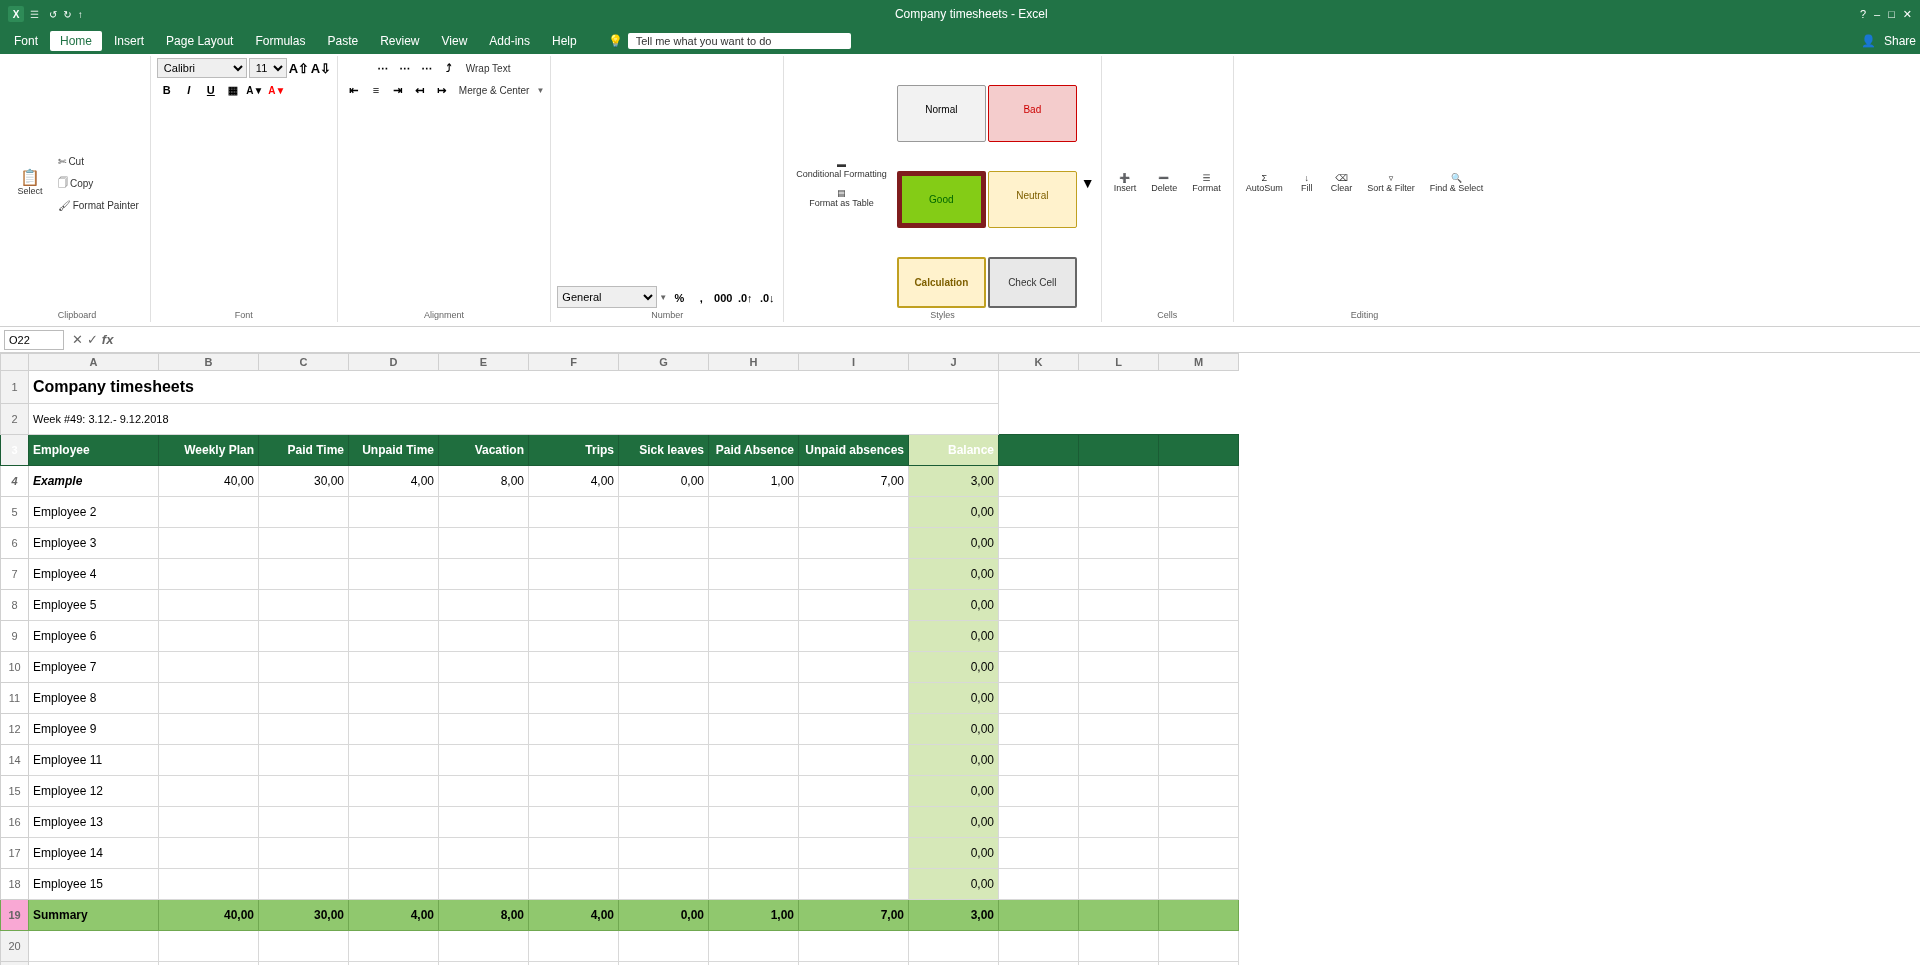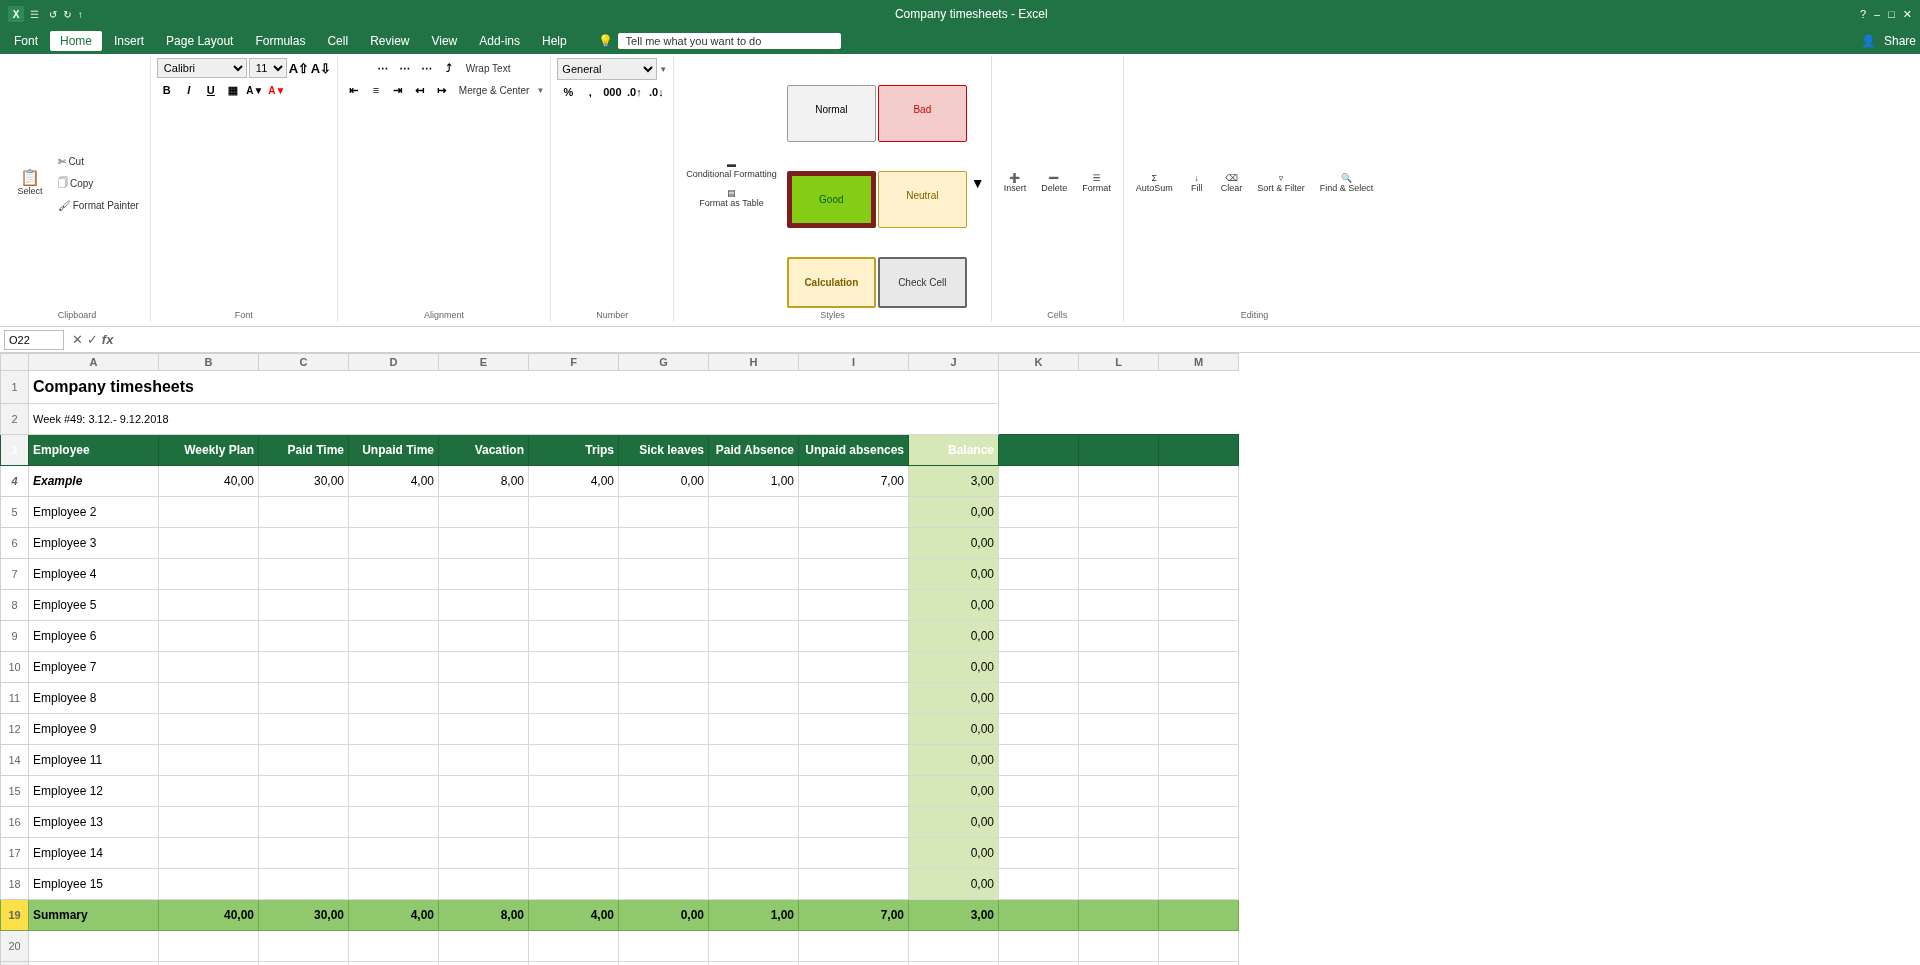--- a/index.html
+++ b/index.html
@@ -322,21 +322,21 @@
     <span>✕</span>
   </div>
 </div>
 
 <div class="menu-bar">
   <div class="menu-item">Font</div>
   <div class="menu-item active">Home</div>
   <div class="menu-item">Insert</div>
   <div class="menu-item">Page Layout</div>
   <div class="menu-item">Formulas</div>
-  <div class="menu-item">Cell</div>
+  <div class="menu-item">Paste</div>
   <div class="menu-item">Review</div>
   <div class="menu-item">View</div>
   <div class="menu-item">Add-ins</div>
   <div class="menu-item">Help</div>
   <div style="flex:1;display:flex;align-items:center;gap:4px;margin-left:20px;">
     <span style="font-size:12px;">💡</span>
     <div style="background:white;color:#333;border-radius:2px;padding:2px 80px 2px 8px;font-size:11px;">Tell me what you want to do</div>
   </div>
   <div style="margin-left:auto;display:flex;align-items:center;gap:8px;">
     <span style="font-size:12px;">👤</span>
@@ -411,21 +411,21 @@
           <div class="format-btn">↤</div>
           <div class="format-btn">↦</div>
           <div class="rb-btn-small">Merge &amp; Center</div>
           <span class="dropdown-arrow">▼</span>
         </div>
       </div>
       <div class="ribbon-group-label">Alignment</div>
     </div>
 
     <div class="ribbon-group">
-      <div class="ribbon-group-content" style="flex-direction:column;gap:2px;">
+      <div class="ribbon-group-content" style="flex-direction:row;gap:2px;align-items:flex-end;">
         <div class="rb-row">
           <select class="number-format-select">
             <option>General</option>
           </select>
           <span class="dropdown-arrow">▼</span>
         </div>
         <div class="rb-row">
           <div class="format-btn">%</div>
           <div class="format-btn">,</div>
           <div class="format-btn">000</div>
@@ -788,21 +788,21 @@
             <td class="cell cell-num"></td>
             <td class="cell cell-num"></td>
             <td class="cell cell-num"></td>
             <td class="cell cell-num"></td>
             <td class="cell cell-num balance-cell">0,00</td>
             <td class="cell"></td>
             <td class="cell"></td>
             <td class="cell"></td>
           </tr>
           <tr class="summary-row">
-            <td class="row-header" style="background: #fde047;">19</td>
+            <td class="row-header" style="background: #f9a8d4;">19</td>
             <td class="cell cell-a">Summary</td>
             <td class="cell cell-num">40,00</td>
             <td class="cell cell-num">30,00</td>
             <td class="cell cell-num">4,00</td>
             <td class="cell cell-num">8,00</td>
             <td class="cell cell-num">4,00</td>
             <td class="cell cell-num">0,00</td>
             <td class="cell cell-num">1,00</td>
             <td class="cell cell-num">7,00</td>
             <td class="cell cell-num balance-summary">3,00</td>

